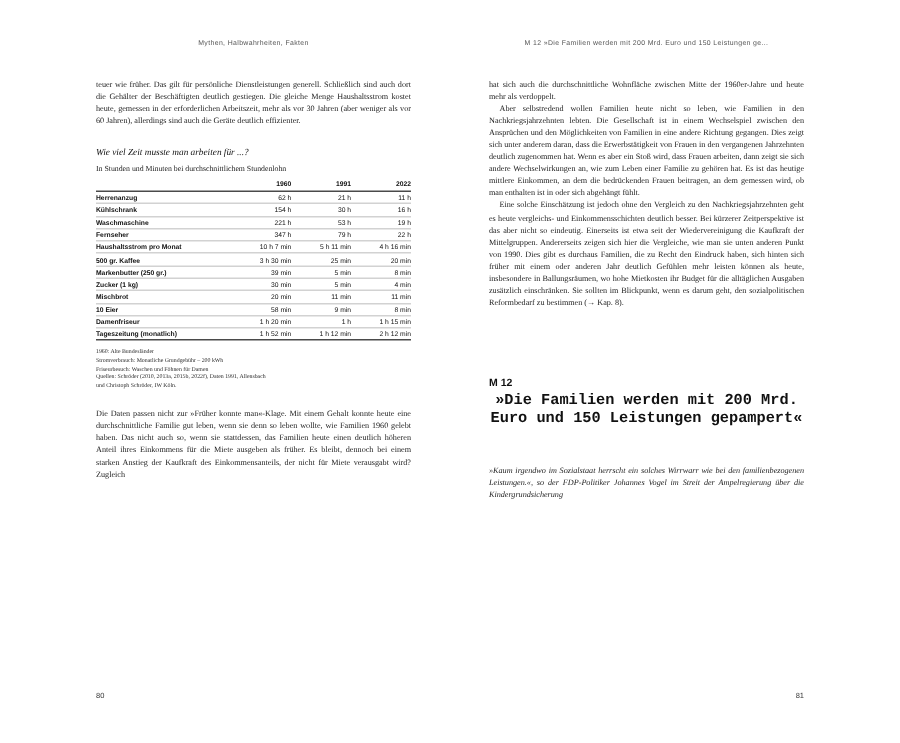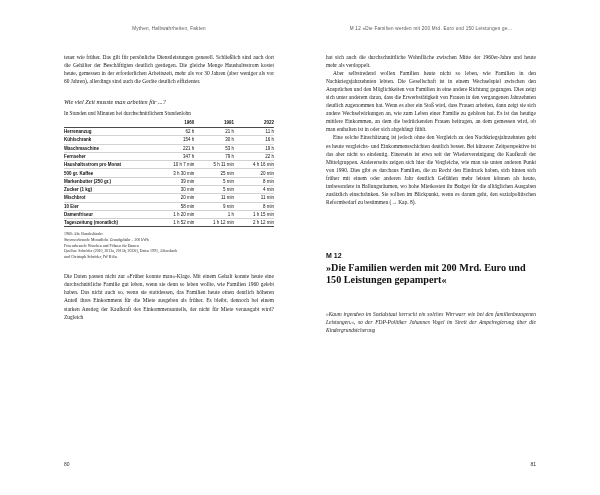--- a/index.html
+++ b/index.html
@@ -114,26 +114,27 @@
   .after-table { margin-top: 12px; }
 
   .chapter-label {
     font-family: "Liberation Sans", sans-serif;
     font-size: 7px;
     font-weight: bold;
     margin: 0 0 3px 0;
     color: #111;
   }
   .chapter-title {
-    font-family: Liberation Serif, serif;
+    font-family: Liberation Mono, monospace;
     font-size: 10.2px;
     line-height: 12.4px;
     font-weight: bold;
     margin: 0 0 23px 0;
     color: #111;
+    text-align: center;
   }
   .pull-quote {
     font-size: 5.45px;
     line-height: 8.05px;
     text-align: justify;
     margin: 0;
     color: #1c1c1c;
   }
   .quote-em { font-style: italic; }
 

